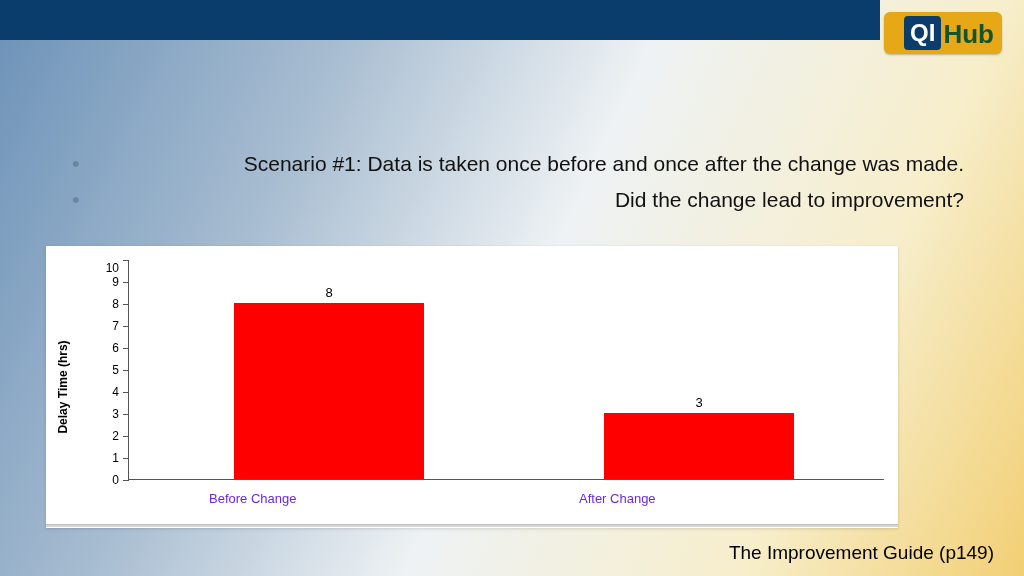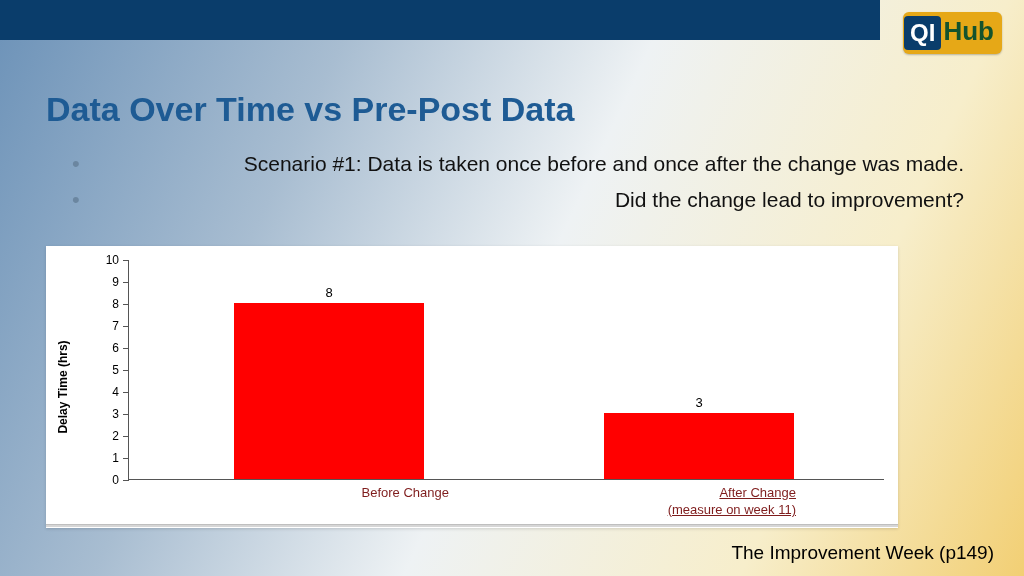--- a/index.html
+++ b/index.html
@@ -27,24 +27,24 @@
   }
 
   .logo {
     position: absolute;
     top: 12px;
     right: 22px;
   }
   .logo-badge {
     background: #e6a817;
     border-radius: 6px;
-    padding: 4px 8px 4px 1px;
+    padding: 4px 8px 4px 20px;
     box-shadow: 0 1px 2px rgba(0,0,0,.25);
     display: inline-flex;
-    align-items: flex-start;
+    align-items: flex-end;
     gap: 2px;
   }
   .logo-qi {
     background: #0a3d6b;
     color: #fff;
     font-weight: 700;
     font-size: 24px;
     border-radius: 4px;
     padding: 3px 6px;
     font-family: Arial, sans-serif;
@@ -146,25 +146,25 @@
     top: -18px;
     text-align: center;
     font-size: 13px;
     color: #000;
   }
 
   .cat-label {
     position: absolute;
     top: 100%;
     width: 240px;
-    text-align: right;
+    text-align: left;
     font-size: 13px;
-    color: #7f1d1d;
+    color: #6d28d9;
     line-height: 1.3;
-    padding-top: 6px;
+    padding-top: 12px;
   }
 
   .hrule {
     position: absolute;
     left: 46px;
     width: 852px;
     height: 3px;
     background: #d6d6d6;
     border-top: 1px solid #bfbfbf;
   }
@@ -184,21 +184,20 @@
 
   <div class="topbar"></div>
 
   <div class="logo">
     <span class="logo-badge">
       <span class="logo-qi">QI</span>
         <span class="logo-hub">Hub</span>
     </span>
   </div>
 
-  <div class="title">Data Over Time vs Pre-Post Data</div>
 
   <ul class="bullets">
     <li>Scenario #1: Data is taken once before and once after the change was made.</li>
     <li>Did the change lead to improvement?</li>
   </ul>
 
   <div class="chart">
     <div class="ylabel">Delay Time (hrs)</div>
     <div class="plot" id="plot">
         <div class="tick" style="top: 220px;"></div>
@@ -215,34 +214,33 @@
         <div class="tick-label" style="top: 110px;">5</div>
         <div class="tick" style="top: 88px;"></div>
         <div class="tick-label" style="top: 88px;">6</div>
         <div class="tick" style="top: 66px;"></div>
         <div class="tick-label" style="top: 66px;">7</div>
         <div class="tick" style="top: 44px;"></div>
         <div class="tick-label" style="top: 44px;">8</div>
         <div class="tick" style="top: 22px;"></div>
         <div class="tick-label" style="top: 22px;">9</div>
         <div class="tick" style="top: 0px;"></div>
-        <div class="tick-label" style="top: 0px;">10</div>
+        <div class="tick-label" style="top: 8px;">10</div>
         <div class="bar" style="left: 105px; width: 190px; height: 176px; background: rgb(255, 0, 0);">
           <div class="bar-label">8</div>
         </div>
         <div class="cat-label" style="left: 80px;">
           <div>Before Change</div>
         </div>
         <div class="bar" style="left: 475px; width: 190px; height: 66px; background: rgb(255, 0, 0);">
           <div class="bar-label">3</div>
         </div>
-        <div class="cat-label" style="left: 427px; text-decoration: underline;">
+        <div class="cat-label" style="left: 450px;">
           <div>After Change</div>
-          <div>(measure on week 11)</div>
         </div>
       </div>
   </div>
 
   <div class="hrule" style="top:524px"></div>
 
-  <div class="footer">The Improvement Week (p149)</div>
+  <div class="footer">The Improvement Guide (p149)</div>
 
 </div>
 
 </body></html>

